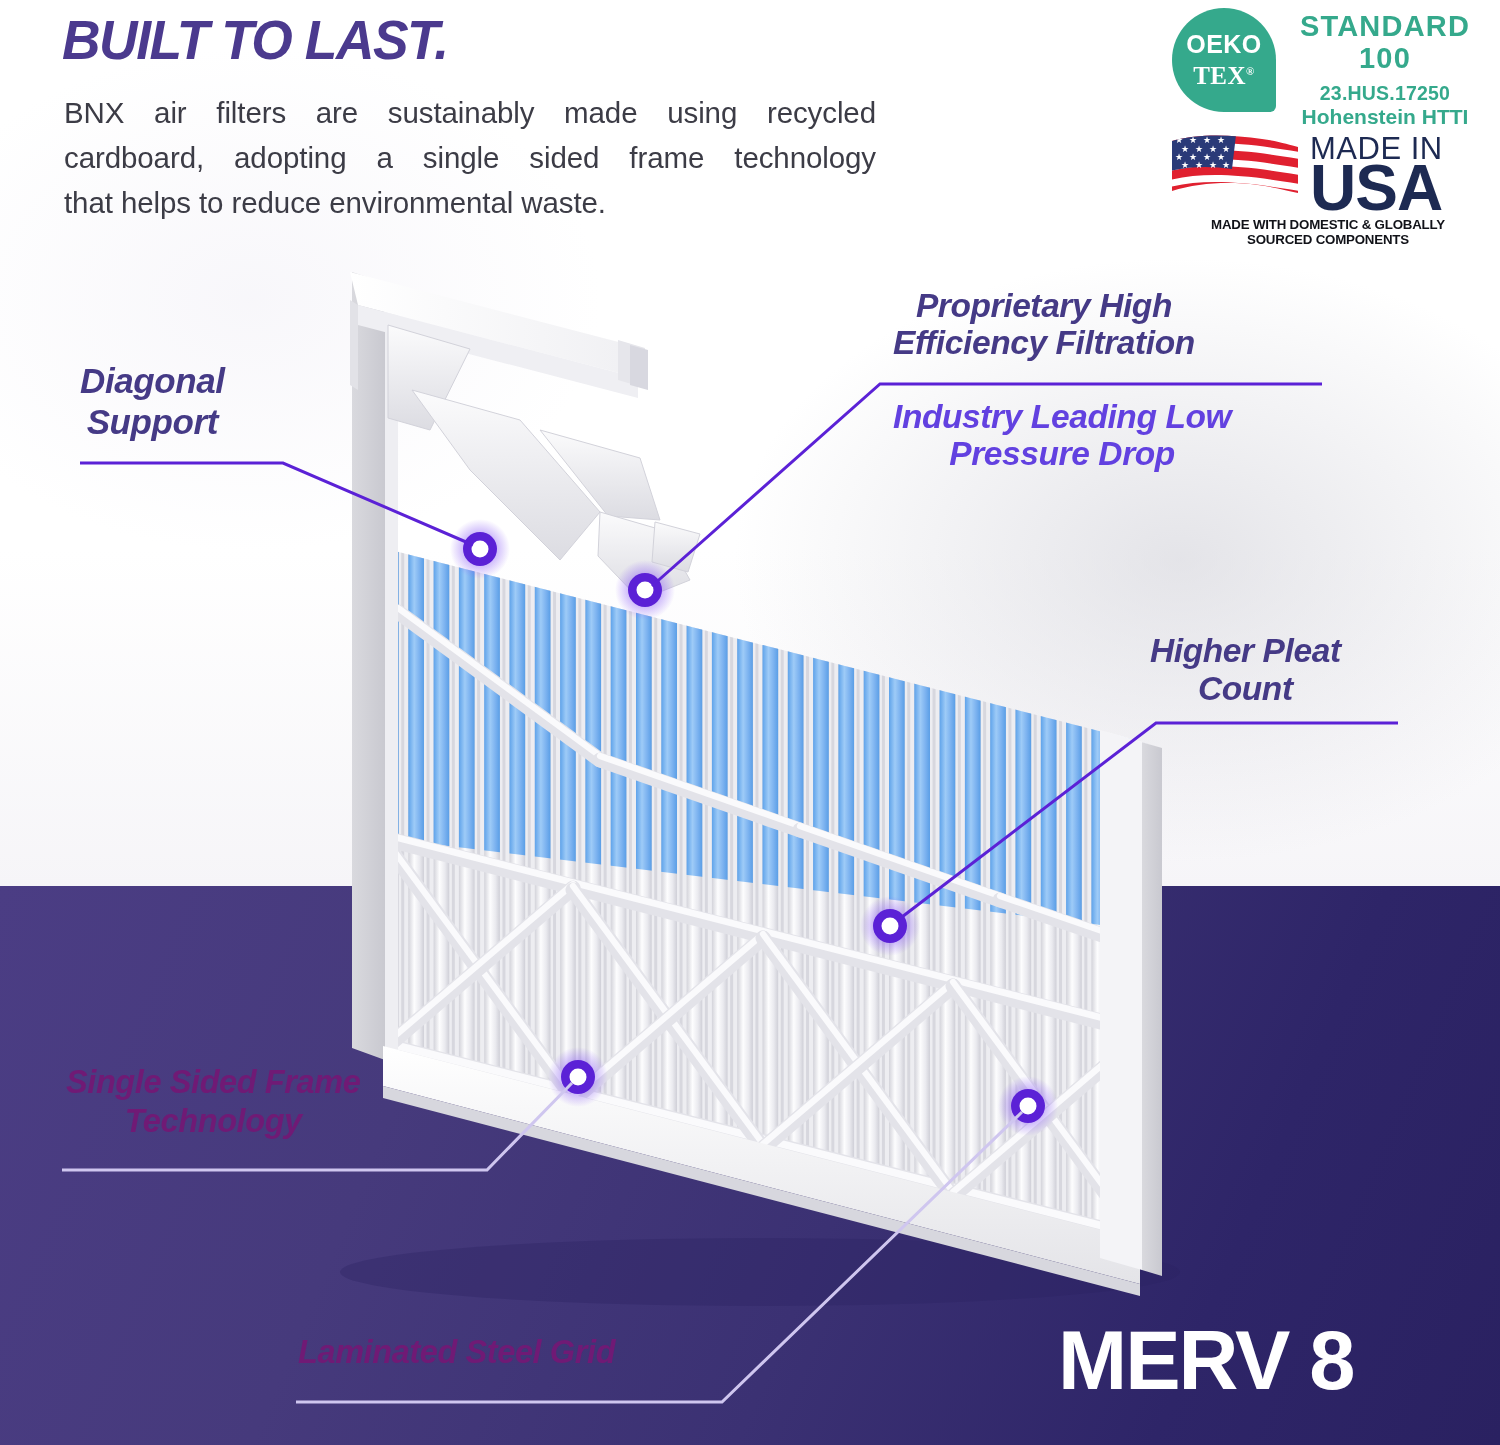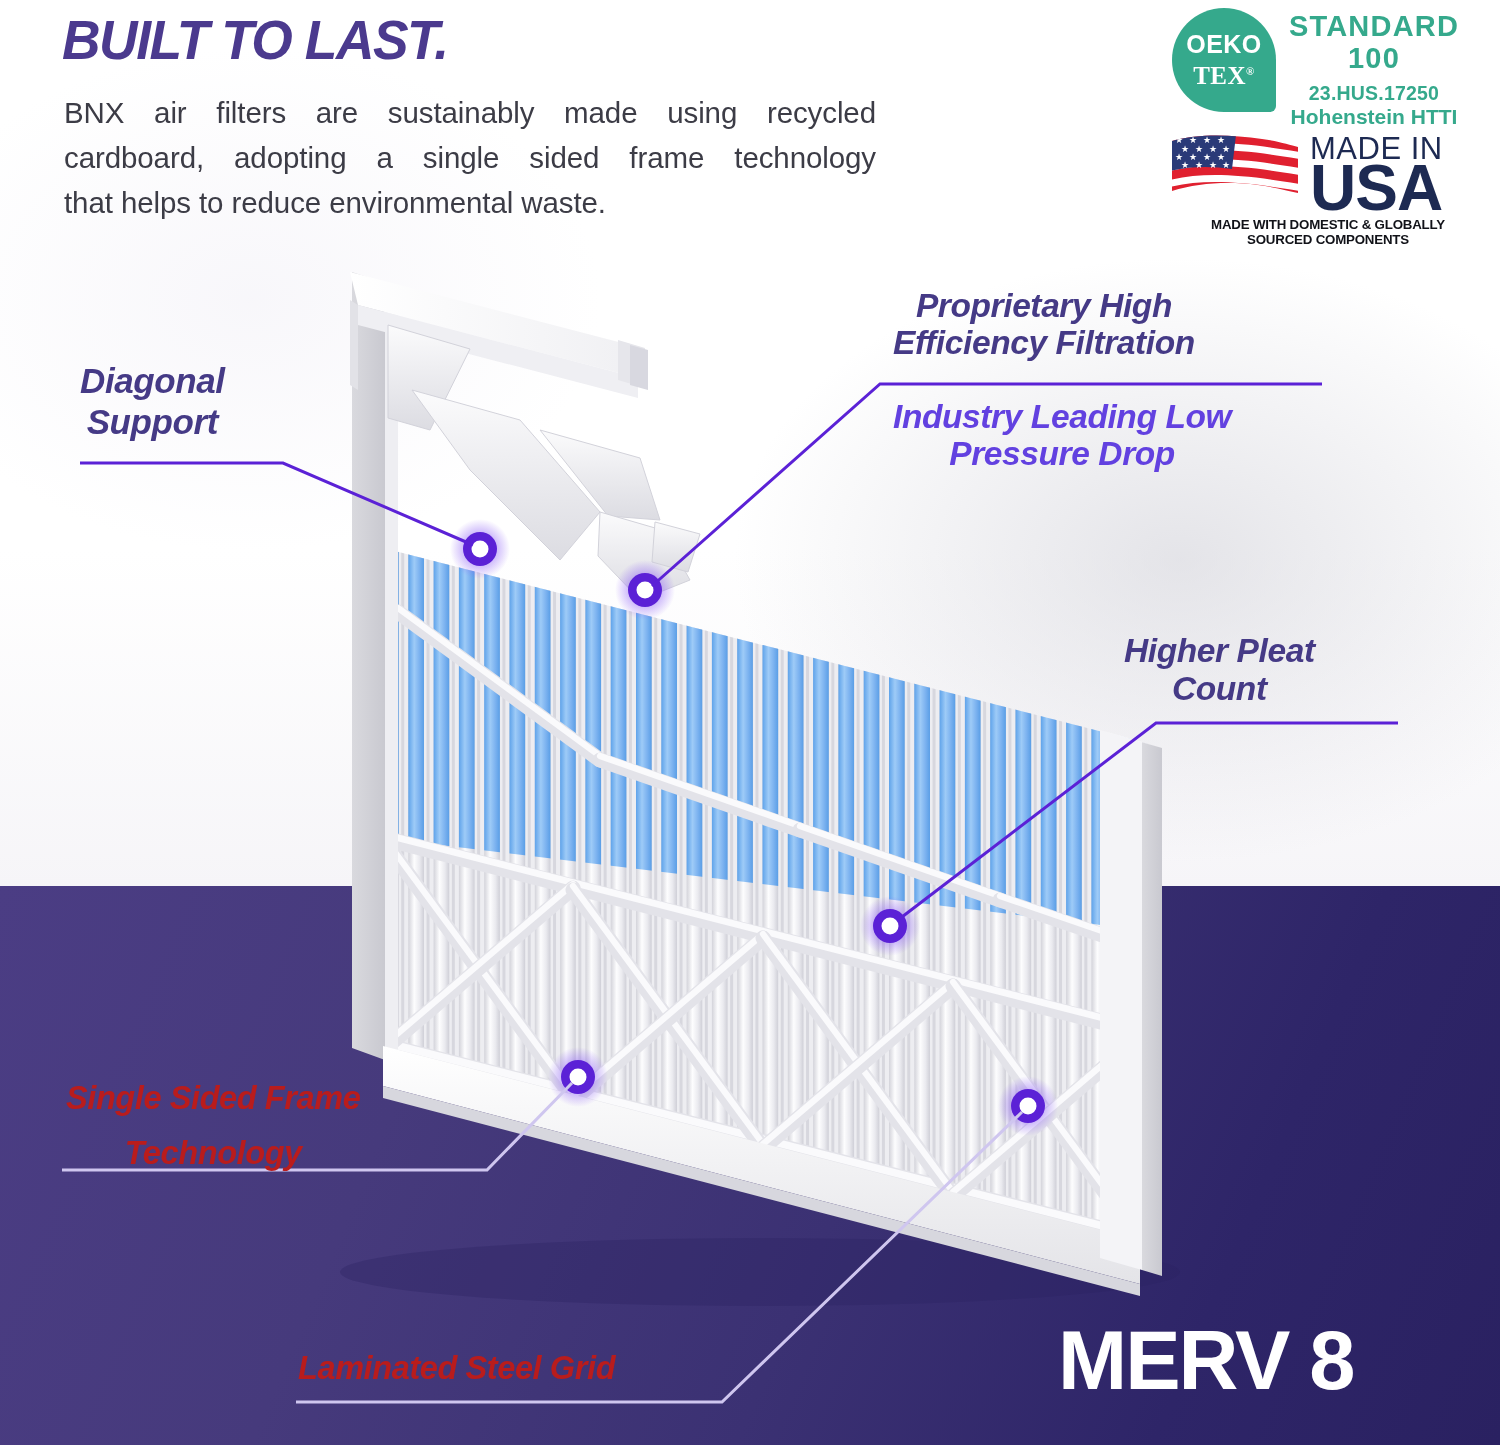--- a/index.html
+++ b/index.html
@@ -46,53 +46,53 @@
   .oeko-wrap { position:absolute; left:1172px; top:8px; width:320px; height:112px; }
   .oeko-drop {
     position:absolute; left:0; top:0; width:104px; height:104px;
     background:#35a98c;
     border-radius:52px 52px 6px 52px;
     display:flex; flex-direction:column; align-items:center; justify-content:center;
   }
   .oeko-drop .l1 { color:#fff; font-size:25px; font-weight:bold; letter-spacing:.5px; line-height:27px; }
   .oeko-drop .l2 { color:#fff; font-size:25px; font-weight:bold; letter-spacing:.5px; line-height:27px;font-family:Liberation Serif, serif; }
   .oeko-drop .l2 sup { font-size:11px; vertical-align:super; }
-  .oeko-text { position:absolute; left:102px; top:2px; width:200px; text-align:center; }
+  .oeko-text { position:absolute; left:113px; top:2px; width:200px; text-align:center; }
   .oeko-std {
     color:#35a98c; font-size:29px; font-weight:bold; line-height:32px; letter-spacing:1.2px;
   }
   .oeko-cert { color:#35a98c; font-size:19.5px; font-weight:bold; letter-spacing:.2px; margin-top:8px; }
   .oeko-inst { color:#35a98c; font-size:21px; font-weight:bold; margin-top:0; }
 
   
   .usa-wrap { position:absolute; left:1170px; top:131px; width:300px; height:105px; }
   .usa-flag { position:absolute; left:0; top:2px; width:130px; height:78px; }
   .usa-made { position:absolute; left:140px; top:0px; color:#1d2a52; font-size:31px; font-weight:400; letter-spacing:.5px; }
   .usa-big  { position:absolute; left:140px; top:26px; color:#1d2a52; font-size:64px; font-weight:bold; letter-spacing:-1px; line-height:62px; }
   .usa-note { position:absolute; left:8px; top:86px; width:300px; text-align:center; color:#111218; font-size:13.3px; font-weight:bold; letter-spacing:-.2px; }
 
   
   .callout { position:absolute;text-align:center; }
   .callout .ln {
     font-style:italic; font-weight:bold; letter-spacing:-.4px; white-space:nowrap;
   }
   .c-dark .ln { color:#453a86; }
   .c-violet .ln { color:#6241e0; }
-  .c-white .ln { color:#b91c1c;margin-top:16px; }
+  .c-white .ln { color:#701a75; }
 
   .co-diagonal   { left:80px;  top:360px; }
   .co-diagonal .ln { font-size:35px; line-height:41px; }
 
   .co-prop       { left:893px; top:287px; }
   .co-prop .ln   { font-size:33.5px; line-height:37px; }
 
   .co-press      { left:893px; top:398px; }
   .co-press .ln  { font-size:33.5px; line-height:37px; }
 
-  .co-pleat      { left:1124px; top:632px; }
+  .co-pleat      { left:1150px; top:632px; }
   .co-pleat .ln  { font-size:33.5px; line-height:38px; }
 
   .co-frame      { left:66px; top:1063px; }
   .co-frame .ln  { font-size:32.5px; line-height:39px; }
 
   .co-steel      { left:298px; top:1333px; }
   .co-steel .ln  { font-size:32.5px; line-height:38px; }
 
   .merv {
     position:absolute; left:1058px; top:1318px;

